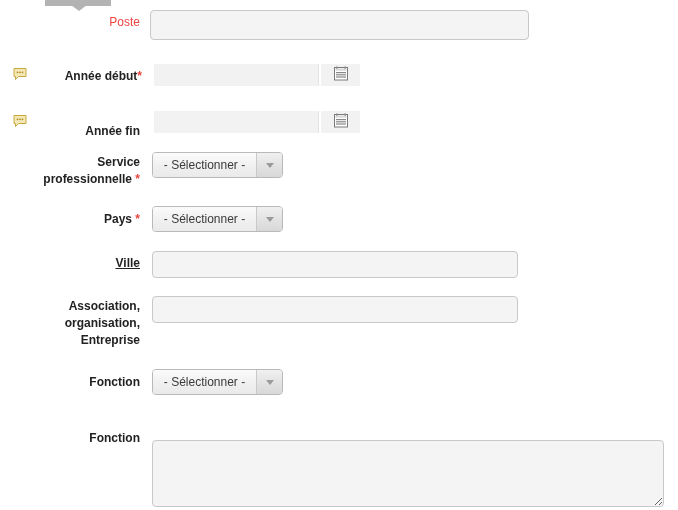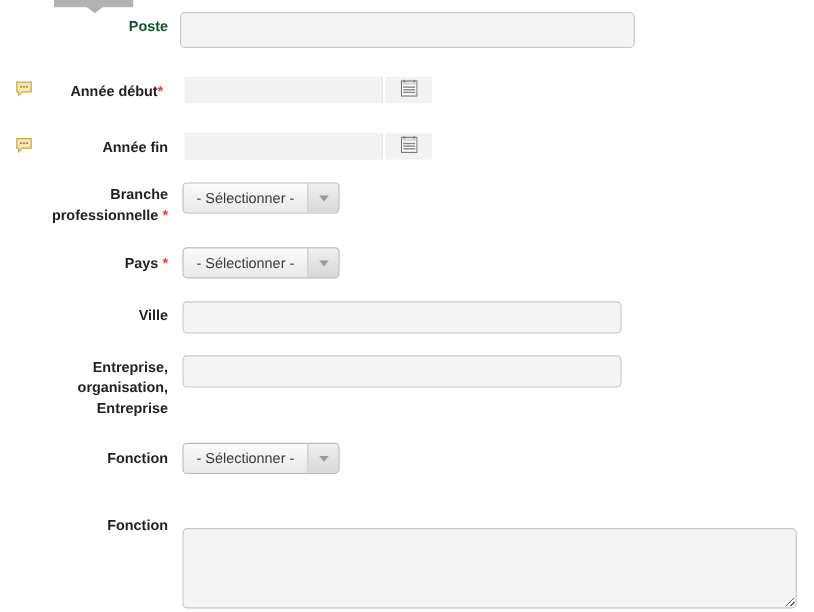--- a/index.html
+++ b/index.html
@@ -61,22 +61,22 @@
   .field-label {
     position: absolute;
     text-align: right;
     font-size: 12px;
     font-weight: bold;
     color: #222222;
     line-height: 17px;
     letter-spacing: 0px;
   }
   .field-label.error {
-    color: #14532d;
-    font-weight: bold;
+    color: #ef4444;
+    font-weight: normal;
   }
   .req {
     color: #e8433c;
     font-weight: bold;
   }
 
   
   .text-input {
     position: absolute;
     background: #f4f4f4;
@@ -198,21 +198,21 @@
 
   <div class="row" style="top:64px;">
     <span class="note-icon" style="left:12px; top:2px;">
       <svg width="16" height="16" viewBox="0 0 16 16">
         <path d="M2 2.5h12v8H6.5L3.5 13.5V10.5H2z" fill="#f5e8b8" stroke="#c9a83c" stroke-width="1"></path>
         <circle cx="5.5" cy="6.3" r="0.9" fill="#b08a1e"></circle>
         <circle cx="8" cy="6.3" r="0.9" fill="#b08a1e"></circle>
         <circle cx="10.5" cy="6.3" r="0.9" fill="#b08a1e"></circle>
       </svg>
     </span>
-    <div class="field-label" style="left:6px; top:4px; width:130px;">
+    <div class="field-label" style="left:12px; top:4px; width:130px;">
       <span>Année début</span><span class="req">*</span>
     </div>
     <div class="date-wrap" style="left:154px; top:0px; width:206px;">
       <input class="date-input" type="text" value="" placeholder="" style="">
       <button class="date-btn" type="button">
         <span class="cal-icon">
           <svg width="14" height="15" viewBox="0 0 14 15">
             <rect x="0.5" y="1.5" width="13" height="12.5" fill="#ffffff" stroke="#7a7a7a" stroke-width="1"></rect>
             <rect x="1.5" y="2.5" width="11" height="2.2" fill="#d8d8d8"></rect>
             <rect x="2" y="0.5" width="1.6" height="2.2" fill="#8a8a8a"></rect>
@@ -228,42 +228,42 @@
 
   <div class="row" style="top:111px;">
     <span class="note-icon" style="left:12px; top:2px;">
       <svg width="16" height="16" viewBox="0 0 16 16">
         <path d="M2 2.5h12v8H6.5L3.5 13.5V10.5H2z" fill="#f5e8b8" stroke="#c9a83c" stroke-width="1"></path>
         <circle cx="5.5" cy="6.3" r="0.9" fill="#b08a1e"></circle>
         <circle cx="8" cy="6.3" r="0.9" fill="#b08a1e"></circle>
         <circle cx="10.5" cy="6.3" r="0.9" fill="#b08a1e"></circle>
       </svg>
     </span>
-    <div class="field-label" style="left:10px; top:4px; width:130px;">Année fin</div>
+    <div class="field-label" style="left:10px; top:12px; width:130px;">Année fin</div>
     <div class="date-wrap" style="left:154px; top:0px; width:206px;">
       <input class="date-input" type="text" value="" placeholder="" style="">
       <button class="date-btn" type="button">
         <span class="cal-icon">
           <svg width="14" height="15" viewBox="0 0 14 15">
             <rect x="0.5" y="1.5" width="13" height="12.5" fill="#ffffff" stroke="#7a7a7a" stroke-width="1"></rect>
             <rect x="1.5" y="2.5" width="11" height="2.2" fill="#d8d8d8"></rect>
             <rect x="2" y="0.5" width="1.6" height="2.2" fill="#8a8a8a"></rect>
             <rect x="10.4" y="0.5" width="1.6" height="2.2" fill="#8a8a8a"></rect>
             <rect x="2" y="6" width="10" height="1.2" fill="#888888"></rect>
             <rect x="2" y="8.2" width="10" height="1.2" fill="#888888"></rect>
             <rect x="2" y="10.4" width="10" height="1.2" fill="#888888"></rect>
           </svg>
         </span>
       </button>
     </div>
   </div>
 
   <div class="row" style="top:152px;">
     <div class="field-label" style="left:10px; top:2px; width:130px;">
-      <span>Branche</span><br>
+      <span>Service</span><br>
       <span>professionnelle</span> <span class="req">*</span>
     </div>
     <div class="select-wrap" style="left:152px; top:0px; width:131px;">
       <div class="select-value">- Sélectionner -</div>
       <div class="select-arrow-btn">
         <span class="arrow-caret"></span>
       </div>
     </div>
   </div>
 
@@ -273,27 +273,27 @@
     </div>
     <div class="select-wrap" style="left:152px; top:0px; width:131px;">
       <div class="select-value">- Sélectionner -</div>
       <div class="select-arrow-btn">
         <span class="arrow-caret"></span>
       </div>
     </div>
   </div>
 
   <div class="row" style="top:251px;">
-    <div class="field-label" style="left:10px; top:4px; width:130px;">Ville</div>
+    <div class="field-label" style="left:10px; top:4px; width:130px;text-decoration:underline;">Ville</div>
     <input class="text-input" type="text" style="left: 152px; top: 0px; width: 366px; height: 27px;" value="" placeholder="">
   </div>
 
   <div class="row" style="top:296px;">
     <div class="field-label" style="left:10px; top:2px; width:130px;">
-      <span>Entreprise,</span><br>
+      <span>Association,</span><br>
       <span>organisation,</span><br>
       <span>Entreprise</span>
     </div>
     <input class="text-input" type="text" style="left: 152px; top: 0px; width: 366px; height: 27px;" value="" placeholder="">
   </div>
 
   <div class="row" style="top:369px;">
     <div class="field-label" style="left:10px; top:5px; width:130px;">Fonction</div>
     <div class="select-wrap" style="left:152px; top:0px; width:131px;">
       <div class="select-value">- Sélectionner -</div>

